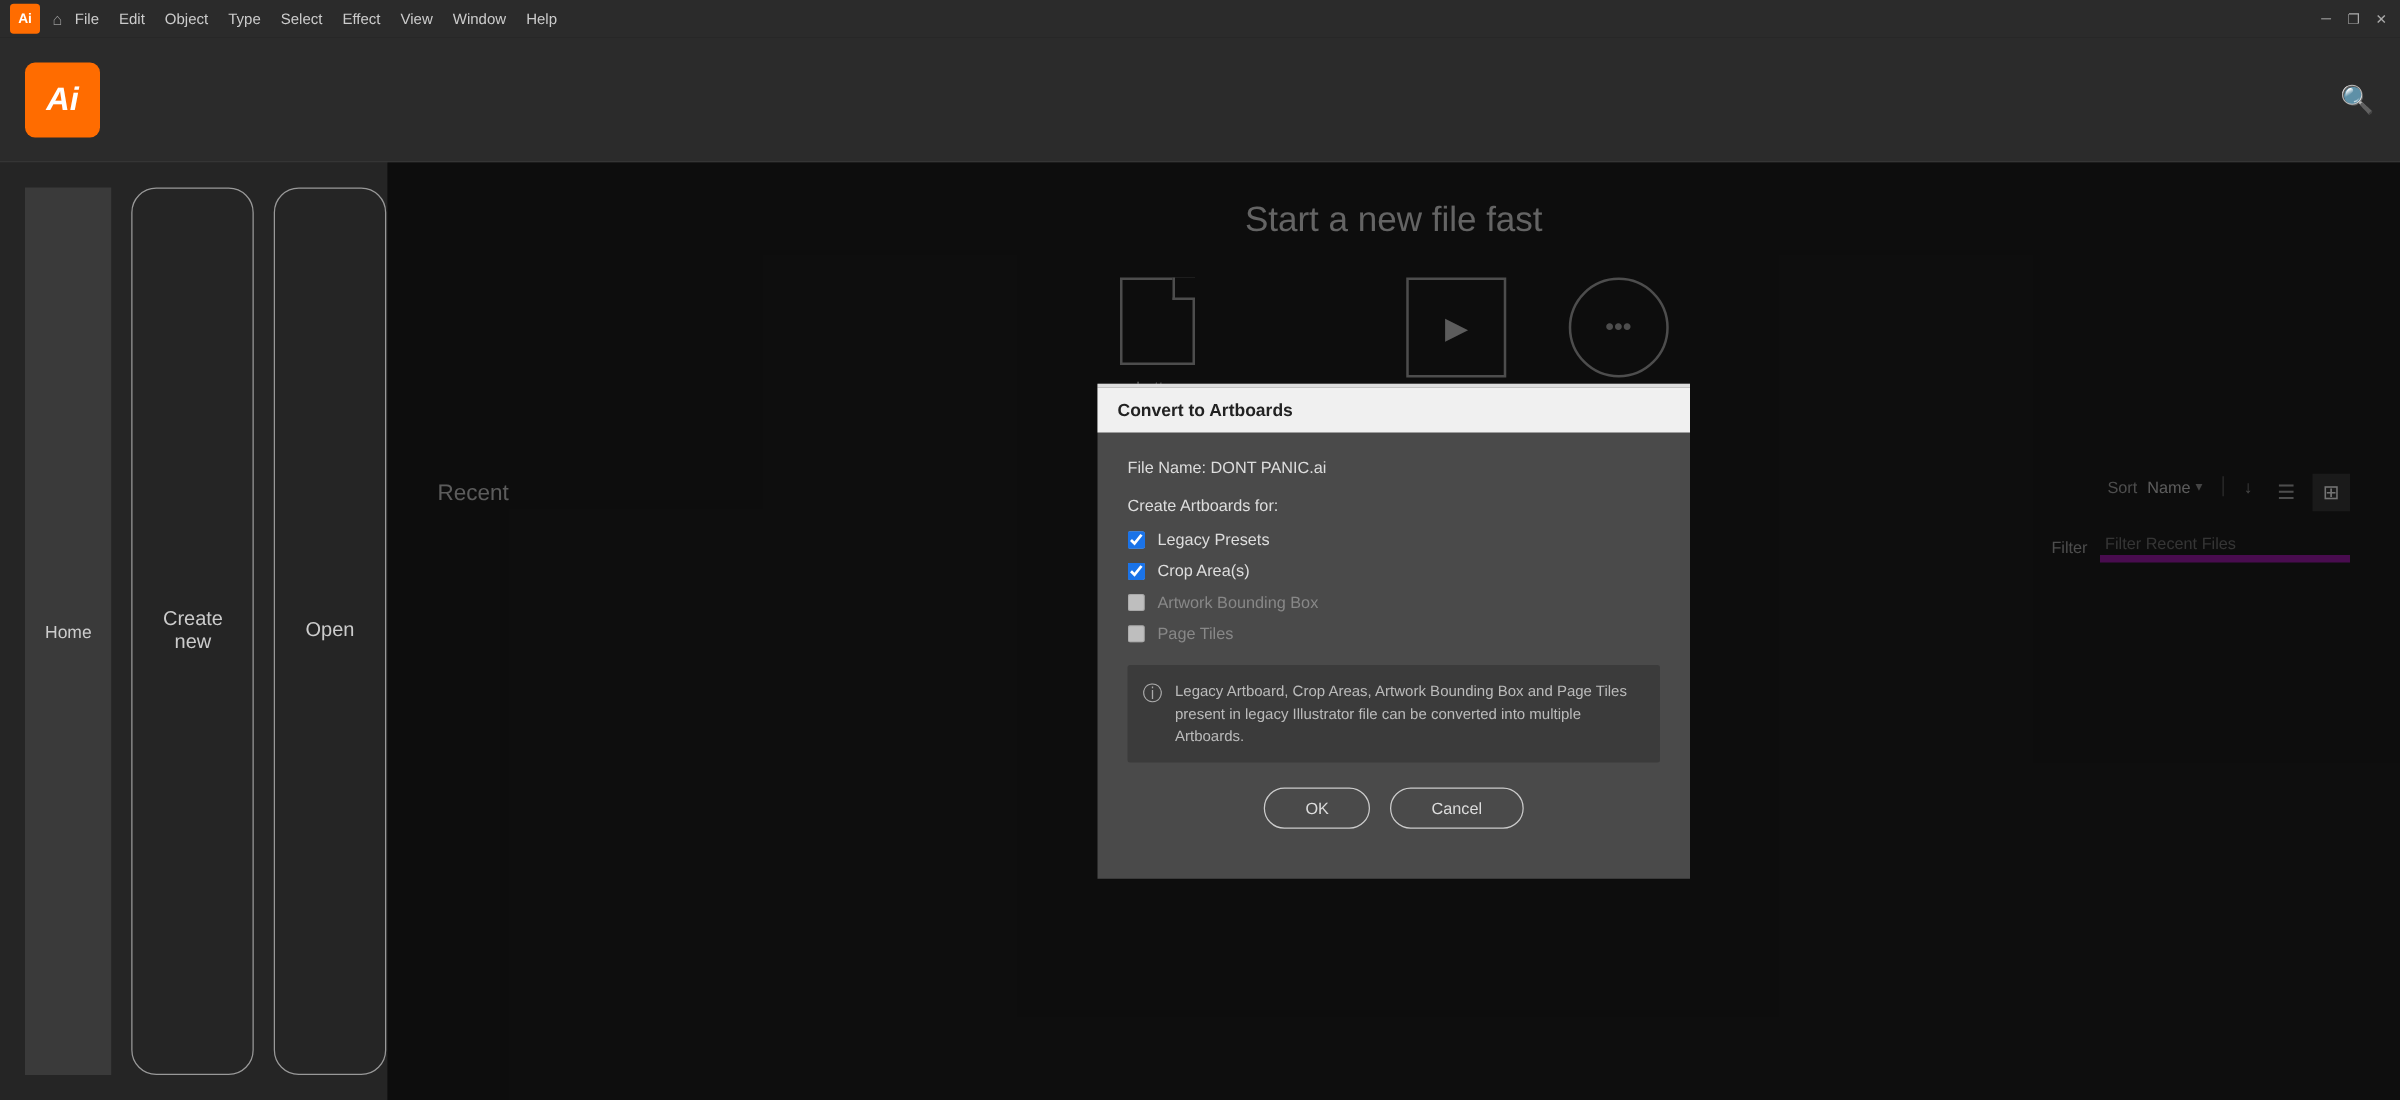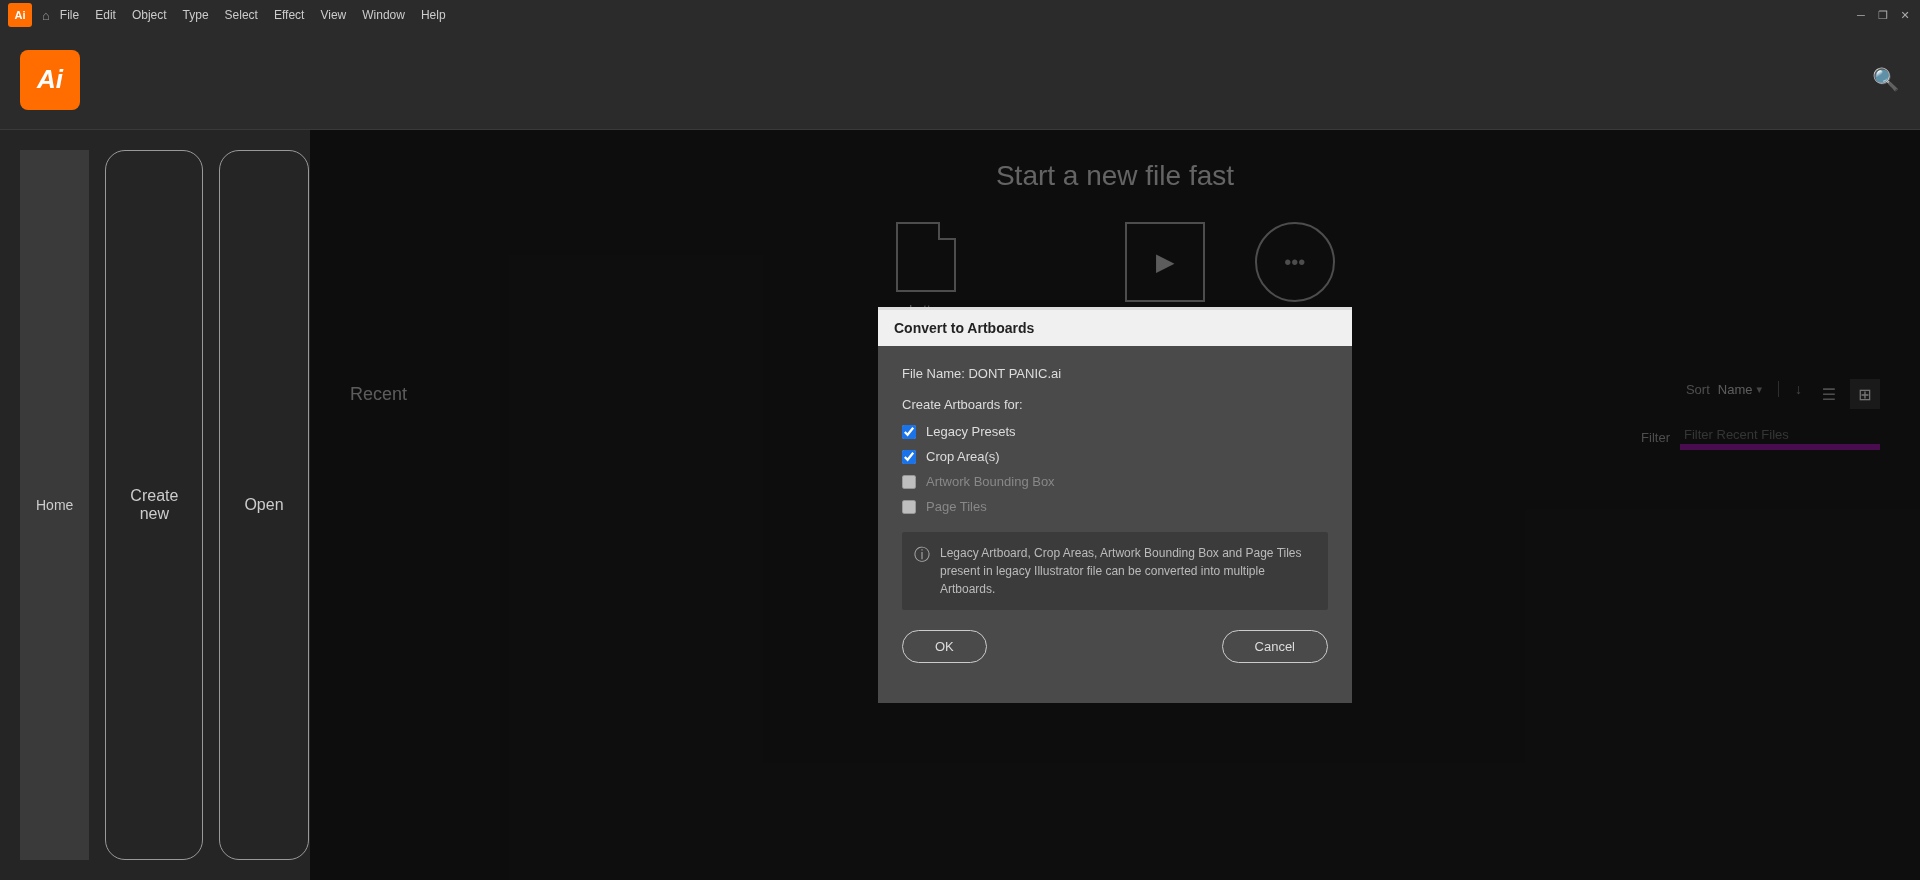--- a/index.html
+++ b/index.html
@@ -345,21 +345,21 @@
       flex-shrink: 0;
       margin-top: 1px;
     }
     .info-text {
       font-size: 12px;
       color: #bbb;
       line-height: 1.5;
     }
     .modal-actions {
       display: flex;
-      justify-content: space-between;
+      justify-content: center;
       gap: 16px;
       margin-top: 20px;
       padding-bottom: 20px;
     }
     .modal-btn {
       background: transparent;
       border: 1.5px solid #ccc;
       border-radius: 20px;
       color: #ddd;
       font-size: 13px;

